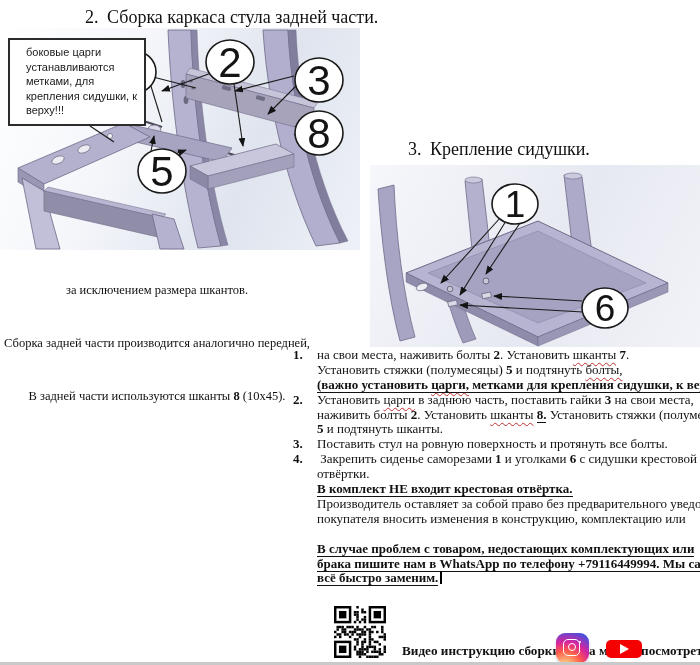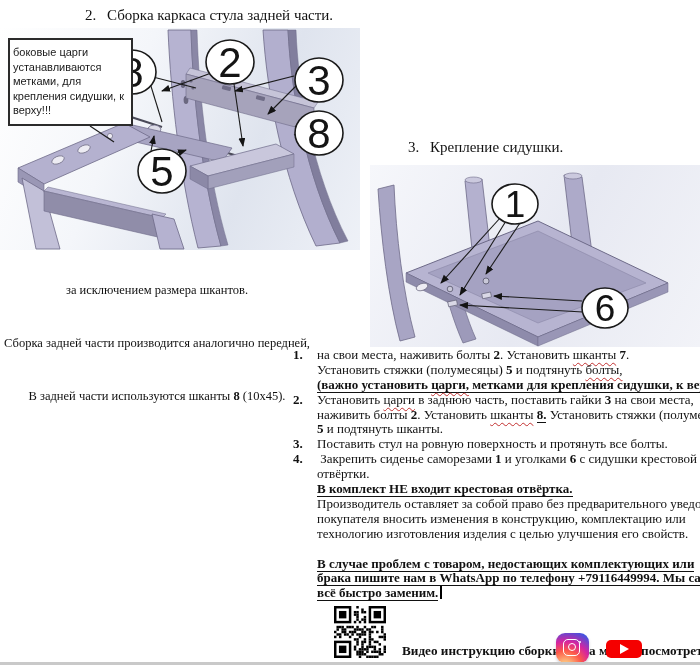--- a/index.html
+++ b/index.html
@@ -3,24 +3,24 @@
 <meta charset="utf-8">
 <style>
   html,body{margin:0;padding:0;}
   body{width:700px;height:665px;background:#ffffff;font-family:"Liberation Serif",serif;color:#111;}
   #page{position:relative;width:700px;height:665px;overflow:hidden;background:#fff;}
   .abs{position:absolute;}
   .b{font-weight:bold;}
   .u{border-bottom:1.3px solid #111;}
   .w{text-decoration-line:underline;text-decoration-style:wavy;text-decoration-color:#c23030;text-decoration-thickness:1px;text-underline-offset:2.5px;text-decoration-skip-ink:none;}
   
-  .h{font-size:15px;white-space:pre;}
+  .h{font-size:18px;white-space:pre;}
   .h .num{display:inline-block;width:22px;}
   
-  #note-box{left:8px;top:38px;width:112px;background:#fff;border:2px solid #2b2b2b;padding:5px 6px 6px 3px;
+  #note-box{left:8px;top:38px;width:112px;background:#fff;border:2px solid #2b2b2b;padding:5px 6px 6px 16px;
     font-family:"Liberation Sans",sans-serif;font-size:11px;line-height:14.5px;color:#1a1a1a;z-index:5;}
   
   .diagram{overflow:hidden;}
   #diagram1{left:0;top:28px;width:360px;height:222px;background:linear-gradient(112deg,#ffffff 0%,#f4f6fa 35%,#dfe4ee 68%,#eef1f7 100%);}
   #diagram2{left:370px;top:165px;width:330px;height:182px;background:linear-gradient(118deg,#f6f7fb 0%,#e7e9f2 55%,#f2f3f8 100%);}
   svg text.callout-num{font-family:"Liberation Sans",sans-serif;fill:#141414;}
   
   #caption{left:0;top:247px;width:314px;text-align:center;font-size:12.5px;line-height:17.6px;white-space:pre;}
   
   #steps{left:290px;top:348px;width:410px;font-size:13px;line-height:14.9px;}
@@ -239,21 +239,20 @@
     <div class="step">
       <span class="step-num">4.</span>
       <div class="sline"><span> Закрепить сиденье саморезами </span><span class="b">1</span><span> и уголками </span><span class="b">6</span><span> с сидушки крестовой</span></div>
       <div class="sline"><span>отвёртки.</span></div>
     </div>
 
     <div class="step" style="padding-left:27px;">
       <div class="nline"><span class="b u">В комплект НЕ входит крестовая отвёртка.</span></div>
       <div class="nline">Производитель оставляет за собой право без предварительного уведомления</div>
       <div class="nline">покупателя вносить изменения в конструкцию, комплектацию или</div>
-      <div class="nline">технологию изготовления изделия с целью улучшения его свойств.</div>
       <div id="support-block">
         <div class="nline"><span class="b u">В случае проблем с товаром, недостающих комплектующих или</span></div>
         <div class="nline"><span class="b u">брака пишите нам в WhatsApp по телефону +79116449994. Мы сами</span></div>
         <div class="nline"><span class="b u">всё быстро заменим.</span><span class="text-cursor"></span></div>
       </div>
     </div>
   </div>
 
   <div id="qr-wrap" class="abs">
     <svg id="qr-svg" width="54" height="52" viewBox="0 0 50.4 50.4">

